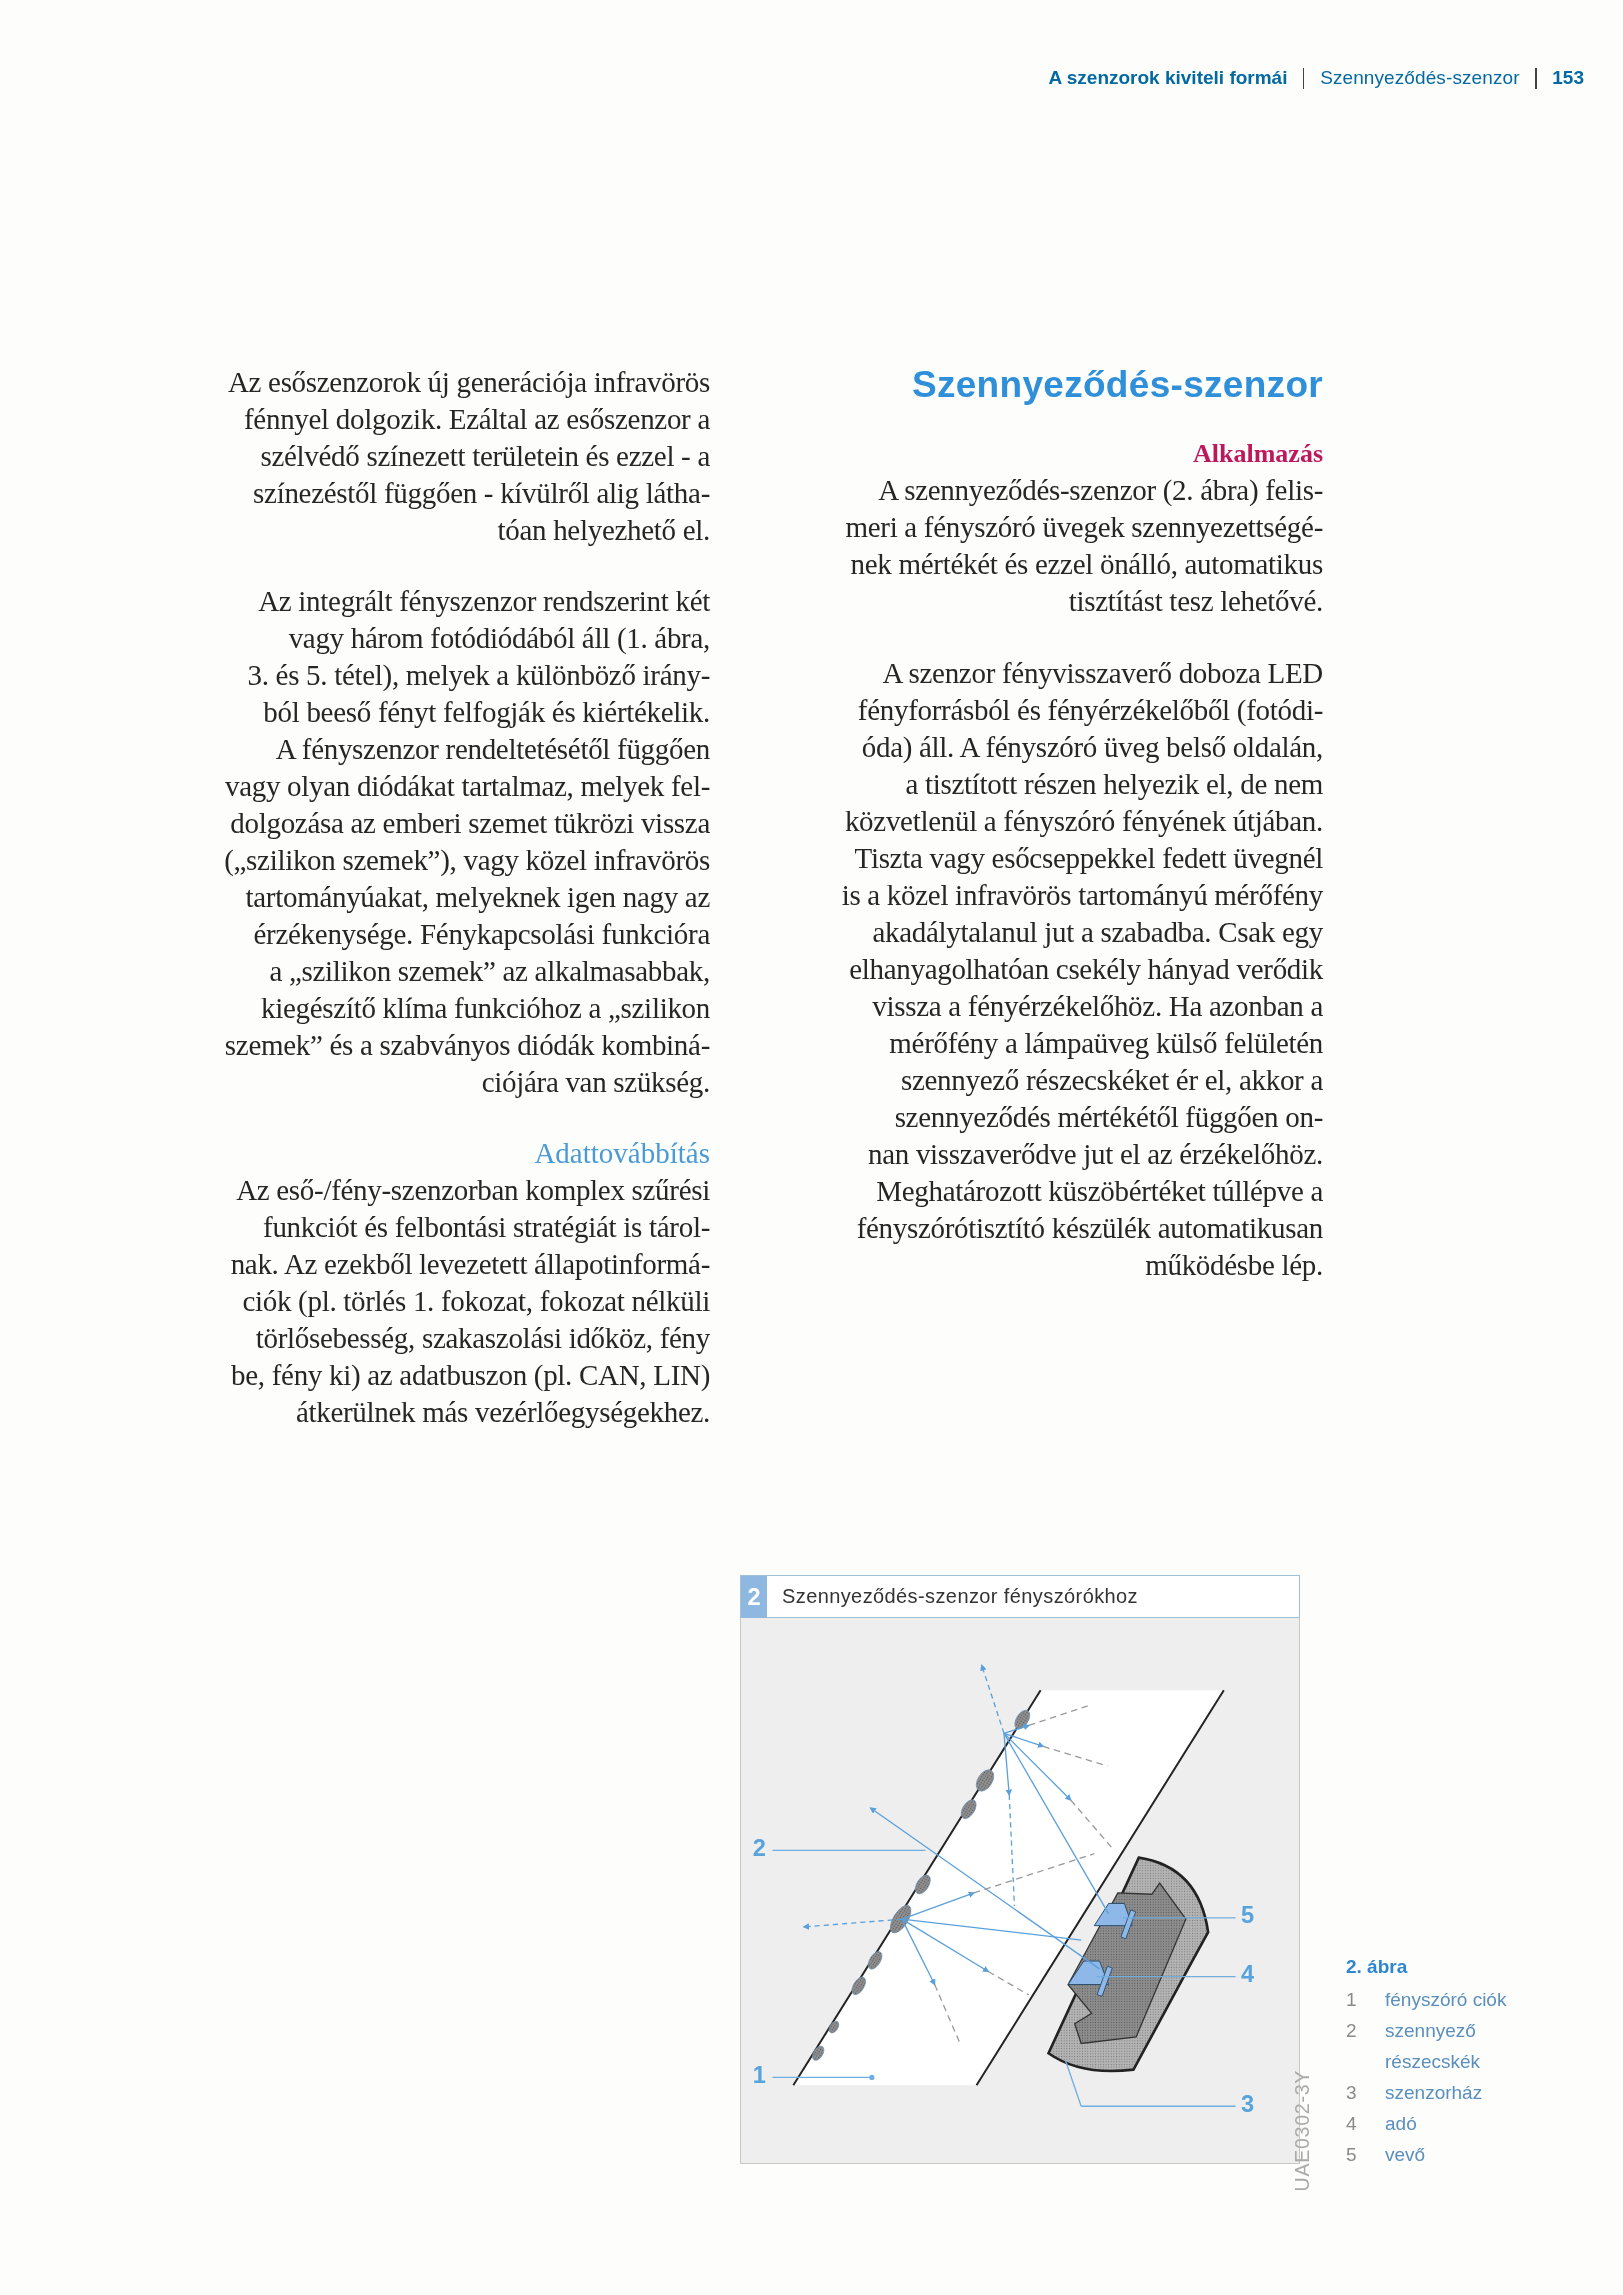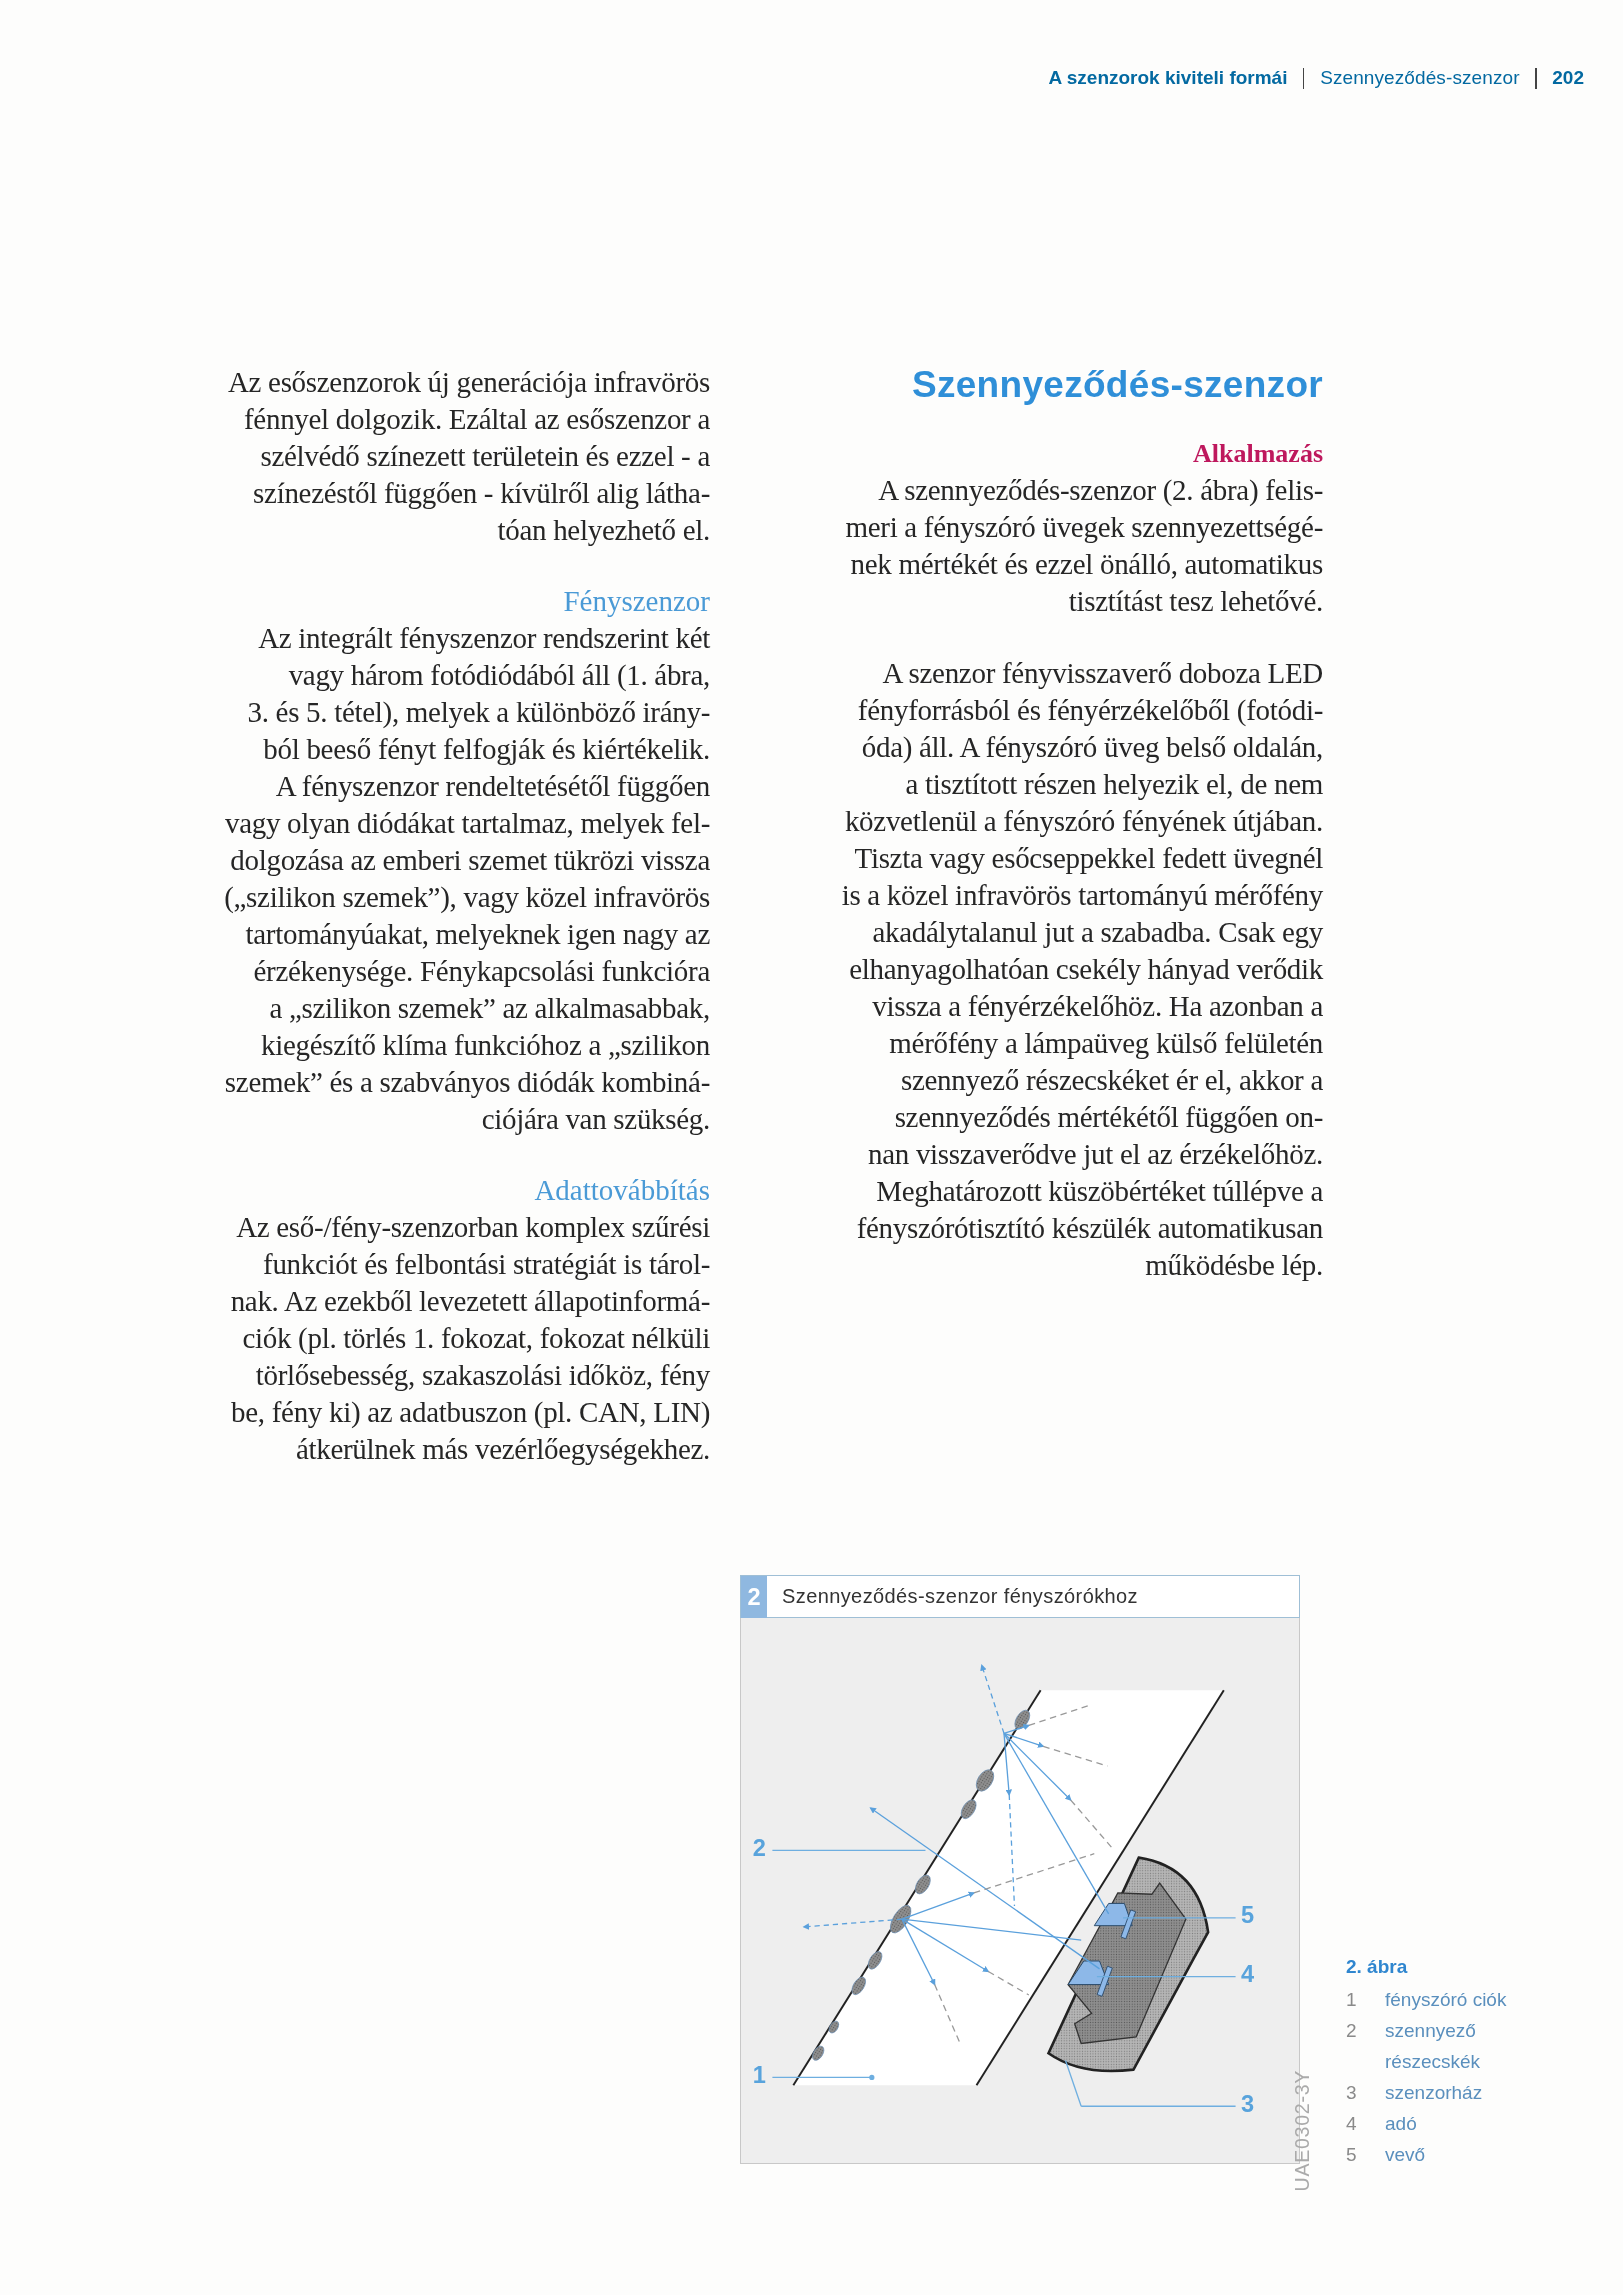--- a/index.html
+++ b/index.html
@@ -84,31 +84,30 @@
   .legend-item .t { width: 190px; white-space: pre-line; line-height: 31px; }
 </style>
 </head>
 <body>
 
 <div class="running-head">
   <span class="chapter">A szenzorok kiviteli formái</span>
   <span class="sep"></span>
   <span class="section">Szennyeződés-szenzor</span>
   <span class="sep"></span>
-  <span class="page-num">202</span>
+  <span class="page-num">153</span>
 </div>
 
 <div class="col col-left">
   <p class="body">Az esőszenzorok új generációja infravörös
 fénnyel dolgozik.  Ezáltal az esőszenzor a
 szélvédő színezett területein és ezzel - a
 színezéstől függően - kívülről alig látha-
 tóan helyezhető el.</p>
   <div class="gap-para"></div>
-  <h3 class="sub-blue">Fényszenzor</h3>
   <p class="body">Az integrált fényszenzor rendszerint két
 vagy három fotódiódából áll (1. ábra,
 3. és 5. tétel), melyek a különböző irány-
 ból beeső fényt felfogják és kiértékelik.
 A fényszenzor rendeltetésétől függően
 vagy olyan diódákat tartalmaz, melyek fel-
 dolgozása az emberi szemet tükrözi vissza
 („szilikon szemek”), vagy közel infravörös
 tartományúakat, melyeknek igen nagy az
 érzékenysége. Fénykapcsolási funkcióra

